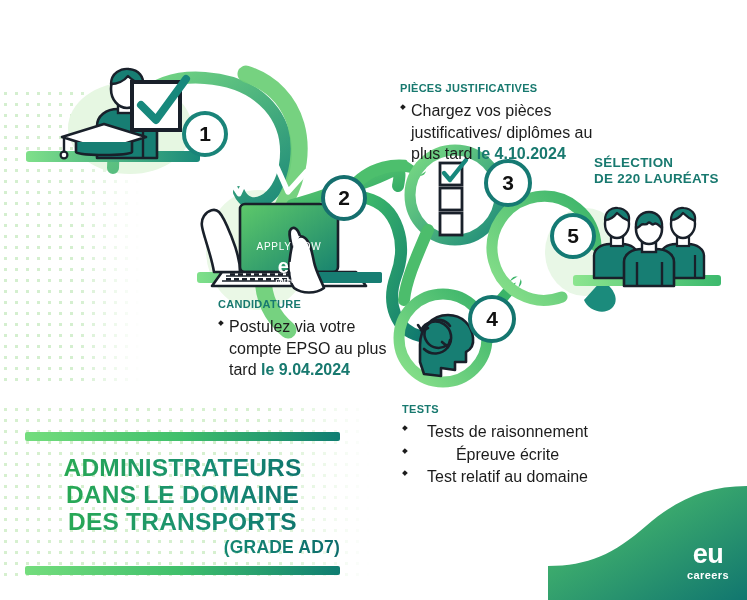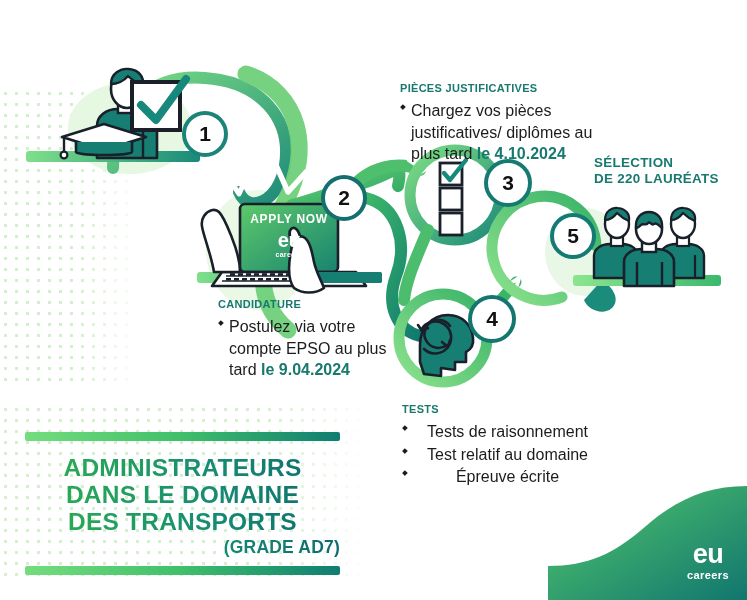--- a/index.html
+++ b/index.html
@@ -306,21 +306,21 @@
       <span>3</span>
     </div>
   <div class="step s4">
       <span>4</span>
     </div>
   <div class="step s5">
       <span>5</span>
     </div>
 
   <div style="position:absolute;left:240px;top:212px;width:98px;text-align:center;color:#ffffff;">
-    <div style="font-size:12px;font-weight:bold;letter-spacing:.7px;">APPLY NOW</div>
+    <div style="font-size:10px;font-weight:normal;letter-spacing:.7px;margin-top:29px;">APPLY NOW</div>
     <div style="font-size:20px;font-weight:bold;line-height:1.05;margin-top:4px;letter-spacing:-.5px;">eu</div>
     <div style="font-size:7px;font-weight:bold;letter-spacing:.3px;">careers</div>
   </div>
 
 
   <div class="block" style="left:218px;top:298px;width:175px;">
     <div class="heading">CANDIDATURE</div>
     <ul class="bullets">
       <li><span>Postulez via votre compte EPSO au plus tard</span>
         <span class="date">le 9.04.2024</span></li>
@@ -337,22 +337,22 @@
 
   <div class="block" style="left:594px;top:155px;width:150px;">
     <div class="heading" style="font-size:13.4px;line-height:1.2;">SÉLECTION
 DE 220 LAURÉATS</div>
   </div>
 
   <div class="block" style="left:402px;top:403px;width:200px;">
     <div class="heading">TESTS</div>
     <ul class="bullets" style="line-height:1.55;text-align:center;">
       <li>Tests de raisonnement</li>
+      <li> Épreuve écrite</li>
       <li>Test relatif au domaine</li>
-      <li> Épreuve écrite</li>
     </ul>
   </div>
 
   <div id="title-block">
     <div class="title-rule"></div>
     <div id="title-text"><span>ADMINISTRATEURS
 DANS LE DOMAINE
 DES TRANSPORTS</span><span id="title-grade">(GRADE AD7)</span></div>
     <div class="title-rule"></div>
   </div>

